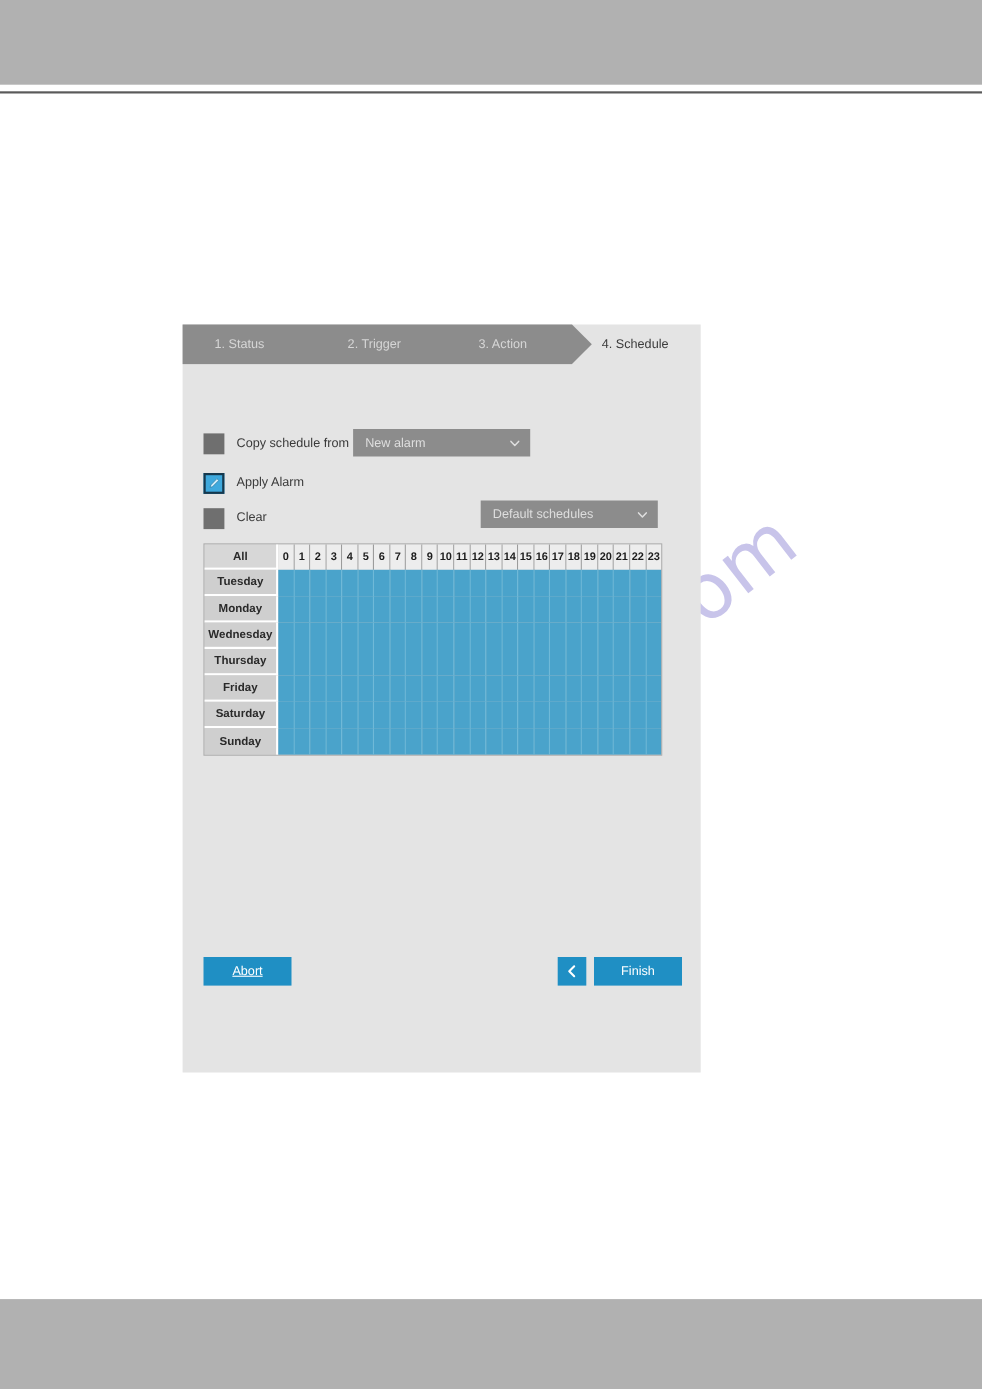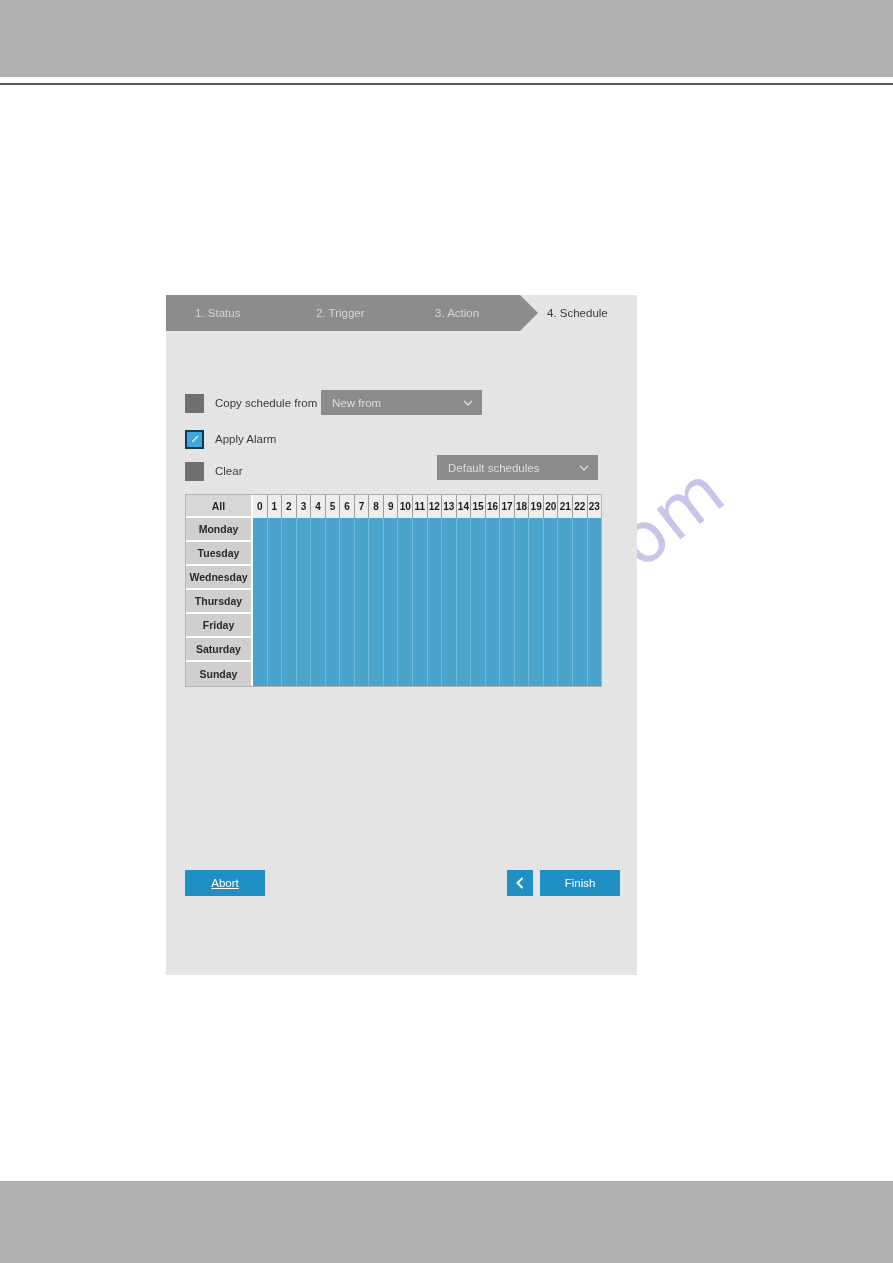--- a/index.html
+++ b/index.html
@@ -310,21 +310,21 @@
       </div>
       <div class="opt-label">Apply Alarm</div>
     </div>
 
     <div class="opt-row r3">
       <div class="chk"></div>
       <div class="opt-label">Clear</div>
     </div>
 
     <div class="dropdown dd-copy">
-      <span class="dd-text">New from</span>
+      <span class="dd-text">New alarm</span>
       <svg class="dd-caret" viewBox="0 0 12 12">
         <path d="M2.5 4.3 L6 8 L9.5 4.3" fill="none" stroke="#dedede" stroke-width="1.4" stroke-linecap="round" stroke-linejoin="round"></path>
       </svg>
     </div>
 
     <div class="dropdown dd-default">
       <span class="dd-text">Default schedules</span>
       <svg class="dd-caret" viewBox="0 0 12 12">
         <path d="M2.5 4.3 L6 8 L9.5 4.3" fill="none" stroke="#dedede" stroke-width="1.4" stroke-linecap="round" stroke-linejoin="round"></path>
       </svg>
@@ -354,50 +354,50 @@
             <div class="hour-head">17</div>
             <div class="hour-head">18</div>
             <div class="hour-head">19</div>
             <div class="hour-head">20</div>
             <div class="hour-head">21</div>
             <div class="hour-head">22</div>
             <div class="hour-head">23</div>
           </div>
         </div>
         <div class="grid-row">
+          <div class="row-label">Tuesday</div>
+          <div class="hours">
+            <div class="hour-cell" style="background: rgb(74, 163, 203);"></div>
+            <div class="hour-cell" style="background: rgb(74, 163, 203);"></div>
+            <div class="hour-cell" style="background: rgb(74, 163, 203);"></div>
+            <div class="hour-cell" style="background: rgb(74, 163, 203);"></div>
+            <div class="hour-cell" style="background: rgb(74, 163, 203);"></div>
+            <div class="hour-cell" style="background: rgb(74, 163, 203);"></div>
+            <div class="hour-cell" style="background: rgb(74, 163, 203);"></div>
+            <div class="hour-cell" style="background: rgb(74, 163, 203);"></div>
+            <div class="hour-cell" style="background: rgb(74, 163, 203);"></div>
+            <div class="hour-cell" style="background: rgb(74, 163, 203);"></div>
+            <div class="hour-cell" style="background: rgb(74, 163, 203);"></div>
+            <div class="hour-cell" style="background: rgb(74, 163, 203);"></div>
+            <div class="hour-cell" style="background: rgb(74, 163, 203);"></div>
+            <div class="hour-cell" style="background: rgb(74, 163, 203);"></div>
+            <div class="hour-cell" style="background: rgb(74, 163, 203);"></div>
+            <div class="hour-cell" style="background: rgb(74, 163, 203);"></div>
+            <div class="hour-cell" style="background: rgb(74, 163, 203);"></div>
+            <div class="hour-cell" style="background: rgb(74, 163, 203);"></div>
+            <div class="hour-cell" style="background: rgb(74, 163, 203);"></div>
+            <div class="hour-cell" style="background: rgb(74, 163, 203);"></div>
+            <div class="hour-cell" style="background: rgb(74, 163, 203);"></div>
+            <div class="hour-cell" style="background: rgb(74, 163, 203);"></div>
+            <div class="hour-cell" style="background: rgb(74, 163, 203);"></div>
+            <div class="hour-cell" style="background: rgb(74, 163, 203);"></div>
+          </div>
+        </div>
+        <div class="grid-row">
           <div class="row-label">Monday</div>
-          <div class="hours">
-            <div class="hour-cell" style="background: rgb(74, 163, 203);"></div>
-            <div class="hour-cell" style="background: rgb(74, 163, 203);"></div>
-            <div class="hour-cell" style="background: rgb(74, 163, 203);"></div>
-            <div class="hour-cell" style="background: rgb(74, 163, 203);"></div>
-            <div class="hour-cell" style="background: rgb(74, 163, 203);"></div>
-            <div class="hour-cell" style="background: rgb(74, 163, 203);"></div>
-            <div class="hour-cell" style="background: rgb(74, 163, 203);"></div>
-            <div class="hour-cell" style="background: rgb(74, 163, 203);"></div>
-            <div class="hour-cell" style="background: rgb(74, 163, 203);"></div>
-            <div class="hour-cell" style="background: rgb(74, 163, 203);"></div>
-            <div class="hour-cell" style="background: rgb(74, 163, 203);"></div>
-            <div class="hour-cell" style="background: rgb(74, 163, 203);"></div>
-            <div class="hour-cell" style="background: rgb(74, 163, 203);"></div>
-            <div class="hour-cell" style="background: rgb(74, 163, 203);"></div>
-            <div class="hour-cell" style="background: rgb(74, 163, 203);"></div>
-            <div class="hour-cell" style="background: rgb(74, 163, 203);"></div>
-            <div class="hour-cell" style="background: rgb(74, 163, 203);"></div>
-            <div class="hour-cell" style="background: rgb(74, 163, 203);"></div>
-            <div class="hour-cell" style="background: rgb(74, 163, 203);"></div>
-            <div class="hour-cell" style="background: rgb(74, 163, 203);"></div>
-            <div class="hour-cell" style="background: rgb(74, 163, 203);"></div>
-            <div class="hour-cell" style="background: rgb(74, 163, 203);"></div>
-            <div class="hour-cell" style="background: rgb(74, 163, 203);"></div>
-            <div class="hour-cell" style="background: rgb(74, 163, 203);"></div>
-          </div>
-        </div>
-        <div class="grid-row">
-          <div class="row-label">Tuesday</div>
           <div class="hours">
             <div class="hour-cell" style="background: rgb(74, 163, 203);"></div>
             <div class="hour-cell" style="background: rgb(74, 163, 203);"></div>
             <div class="hour-cell" style="background: rgb(74, 163, 203);"></div>
             <div class="hour-cell" style="background: rgb(74, 163, 203);"></div>
             <div class="hour-cell" style="background: rgb(74, 163, 203);"></div>
             <div class="hour-cell" style="background: rgb(74, 163, 203);"></div>
             <div class="hour-cell" style="background: rgb(74, 163, 203);"></div>
             <div class="hour-cell" style="background: rgb(74, 163, 203);"></div>
             <div class="hour-cell" style="background: rgb(74, 163, 203);"></div>

